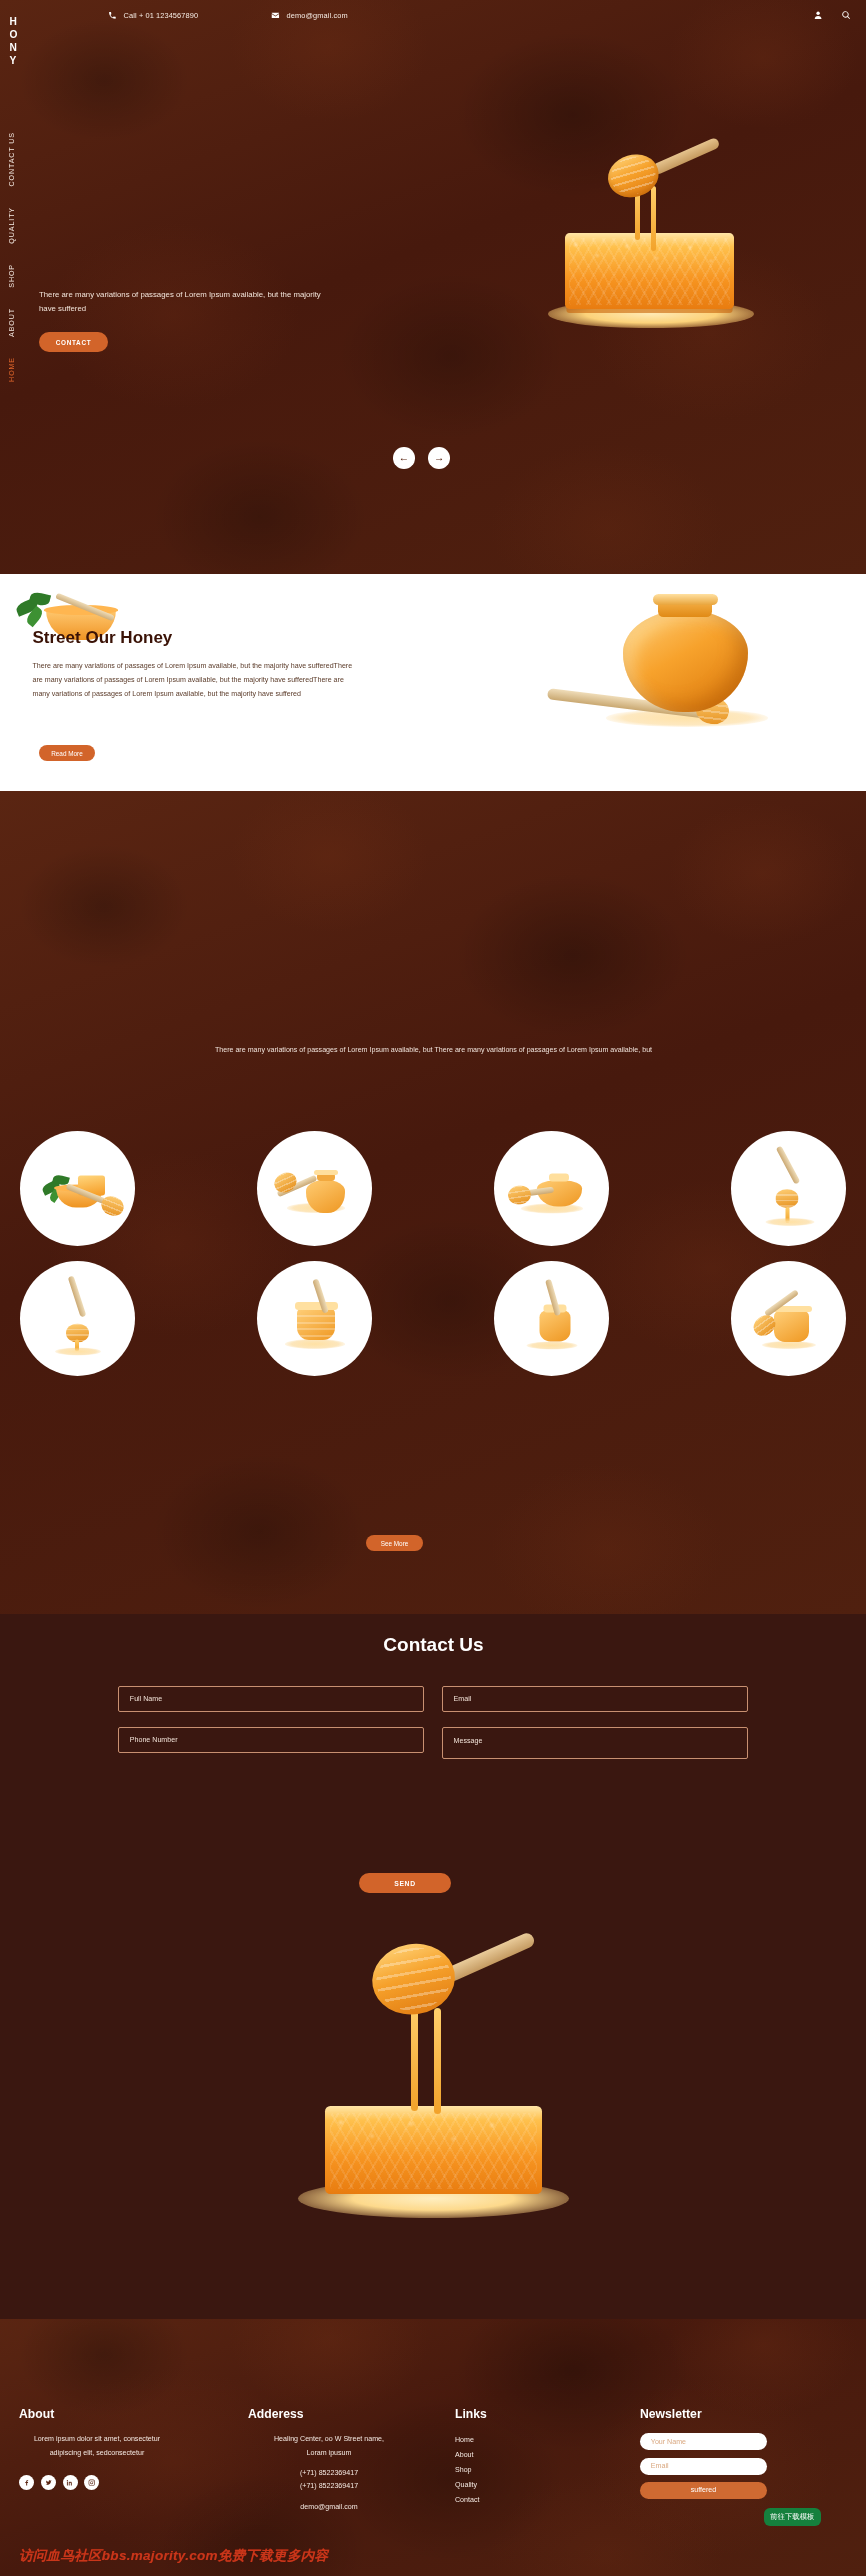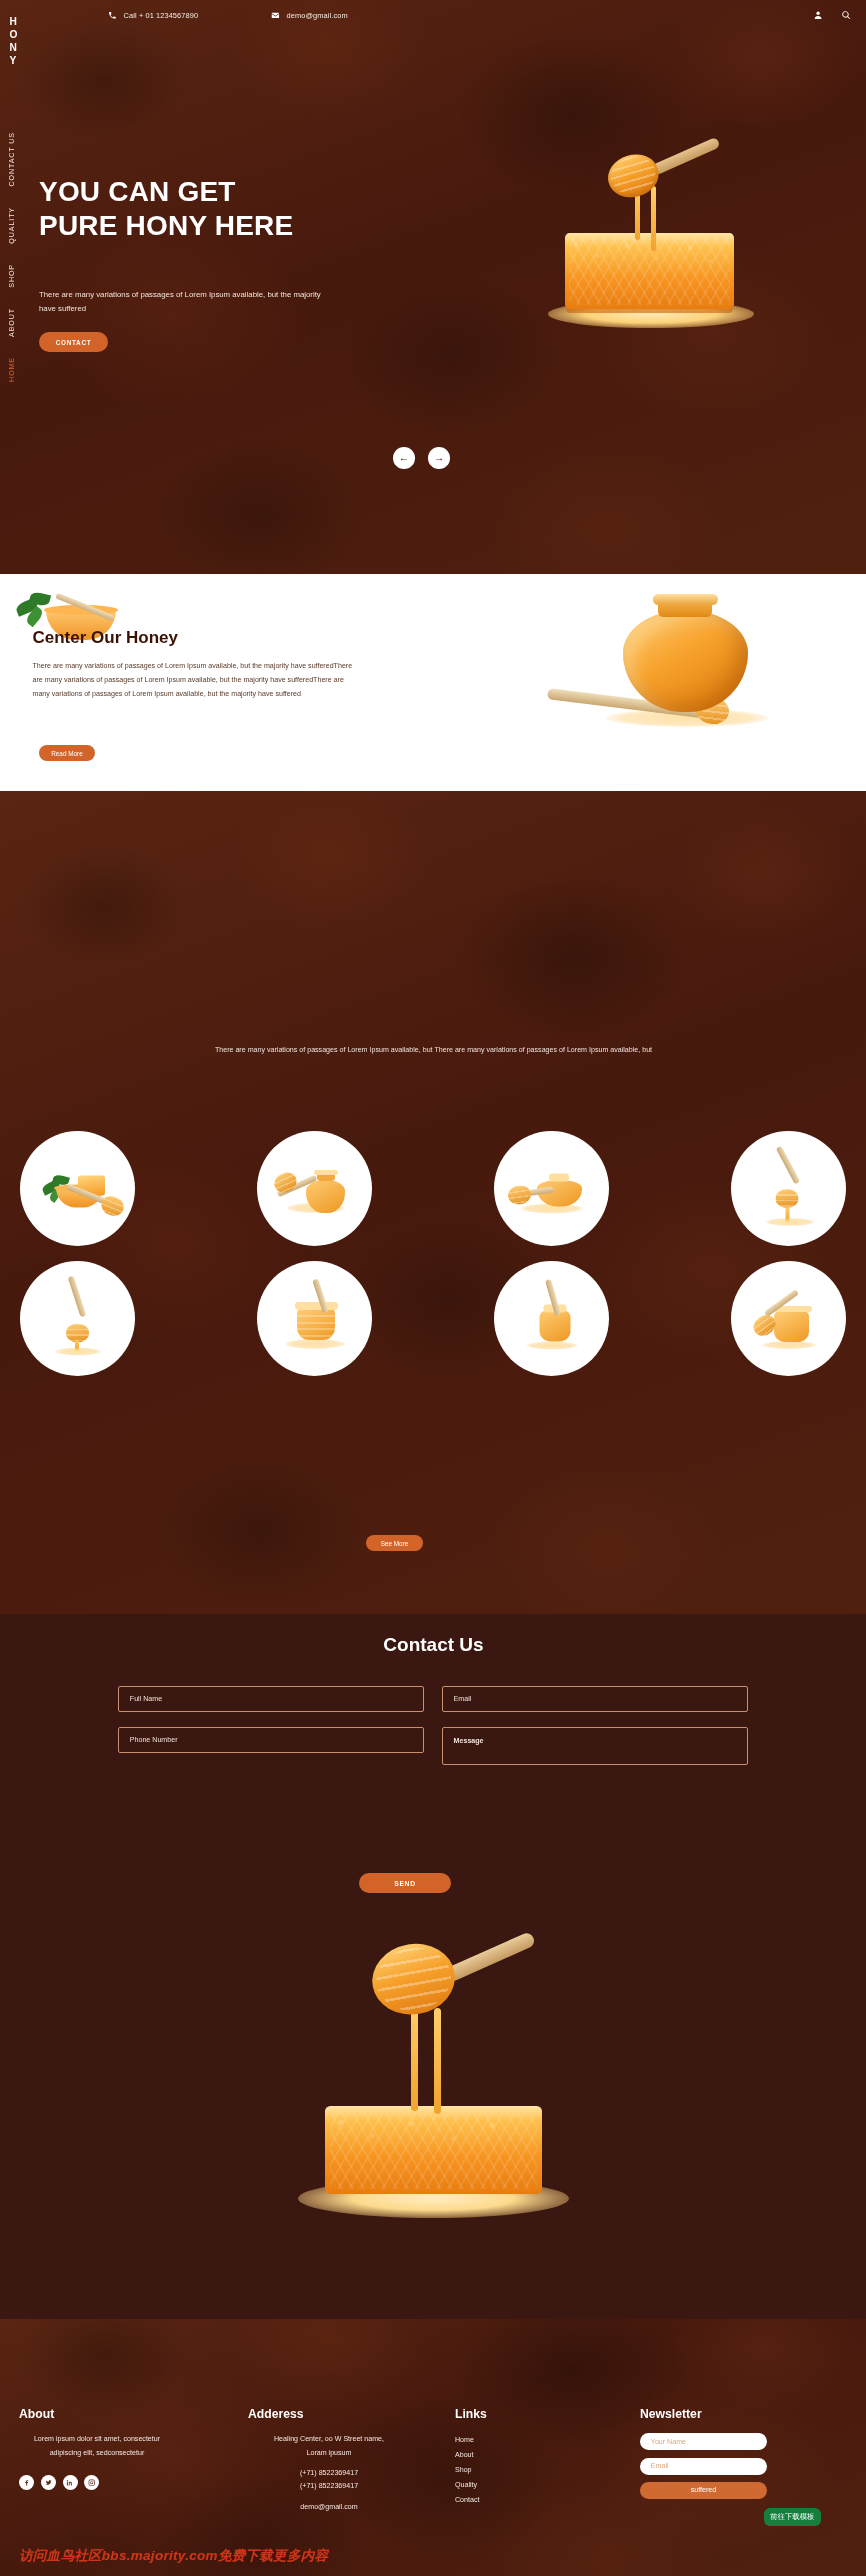--- a/index.html
+++ b/index.html
@@ -201,21 +201,21 @@
   
   .c-title { position:absolute; left:0; right:0; top:1634px; text-align:center;
              color:#fff; font-size:19px; font-weight:700; }
   .form { position:absolute; left:118px; top:1686px; width:630px;
           display:grid; grid-template-columns:1fr 1fr; gap:15px 17.6px; }
   .field {
     height:26px; border:0.7px solid #c89071; background:transparent; border-radius:2px;
     color:#fff; font-size:7.1px; padding:0 10.8px; font-family:inherit; outline:none;
   }
   .field::placeholder { color:#f2e3d8; opacity:1; }
-  textarea.field { height:38px; resize:none; padding-top:8.8px;font-weight:bold; }
+  textarea.field { height:32px; resize:none; padding-top:8.8px; }
   .btn-send { position:absolute; left:359px; top:1873px; width:92px; height:20.3px;
               font-size:6.8px; font-weight:700; letter-spacing:0.7px; }
 
   
   .bighoney { position:absolute; left:257px; top:1916px; width:352px; height:379px; }
   .bh-comb { position:absolute; left:68px; top:190px; width:217px; height:88px;
     border-radius:5.4px;
     background:linear-gradient(180deg,#ffe6a8 0%, #ffc14d 16%, #f79521 58%, #e87c10 100%); }
   .bh-comb::before{ content:""; position:absolute; inset:6.8px 5.4px 5.4px 5.4px; border-radius:4.1px;
     background-image:
@@ -324,43 +324,39 @@
       <div class="puddle"></div>
       <div class="comb"></div>
       <div class="drip d1"></div>
       <div class="drip d2"></div>
       <div class="dipper">
         <div class="handle"></div>
           <div class="head"></div>
       </div>
     </div>
 
-    <h1 class="hero-title">
-      <div>YOU CAN GET</div>
-      <div>PURE HONY HERE</div>
-    </h1>
     <p class="hero-sub">There are many variations of passages of Lorem Ipsum available, but the majority have suffered</p>
     <button class="btn btn-contact">CONTACT</button>
 
     <div class="arrows">
       <div class="arrow">←</div>
       <div class="arrow">→</div>
     </div>
   </section>
 
   <section class="about">
     <div class="about-ill">
       <div class="leaf l1"></div>
         <div class="leaf l2"></div>
         <div class="leaf l3"></div>
       <div class="bowl"></div>
         <div class="chunk"></div>
         <div class="stick2"></div>
     </div>
-    <h2 class="about-title">Center Our Honey</h2>
+    <h2 class="about-title">Street Our Honey</h2>
     <p class="about-body">There are many variations of passages of Lorem Ipsum available, but the majority have sufferedThere are many variations of passages of Lorem Ipsum available, but the majority have sufferedThere are many variations of passages of Lorem Ipsum available, but the majority have suffered</p>
     <button class="btn btn-read">Read More</button>
 
     <div class="jar-wrap">
       <div class="jar-shadow"></div>
       <div class="jar-stick"></div>
         <div class="jar-stick-head"></div>
       <div class="jar"></div>
         <div class="jar-neck"></div>
         <div class="jar-lid"></div>

